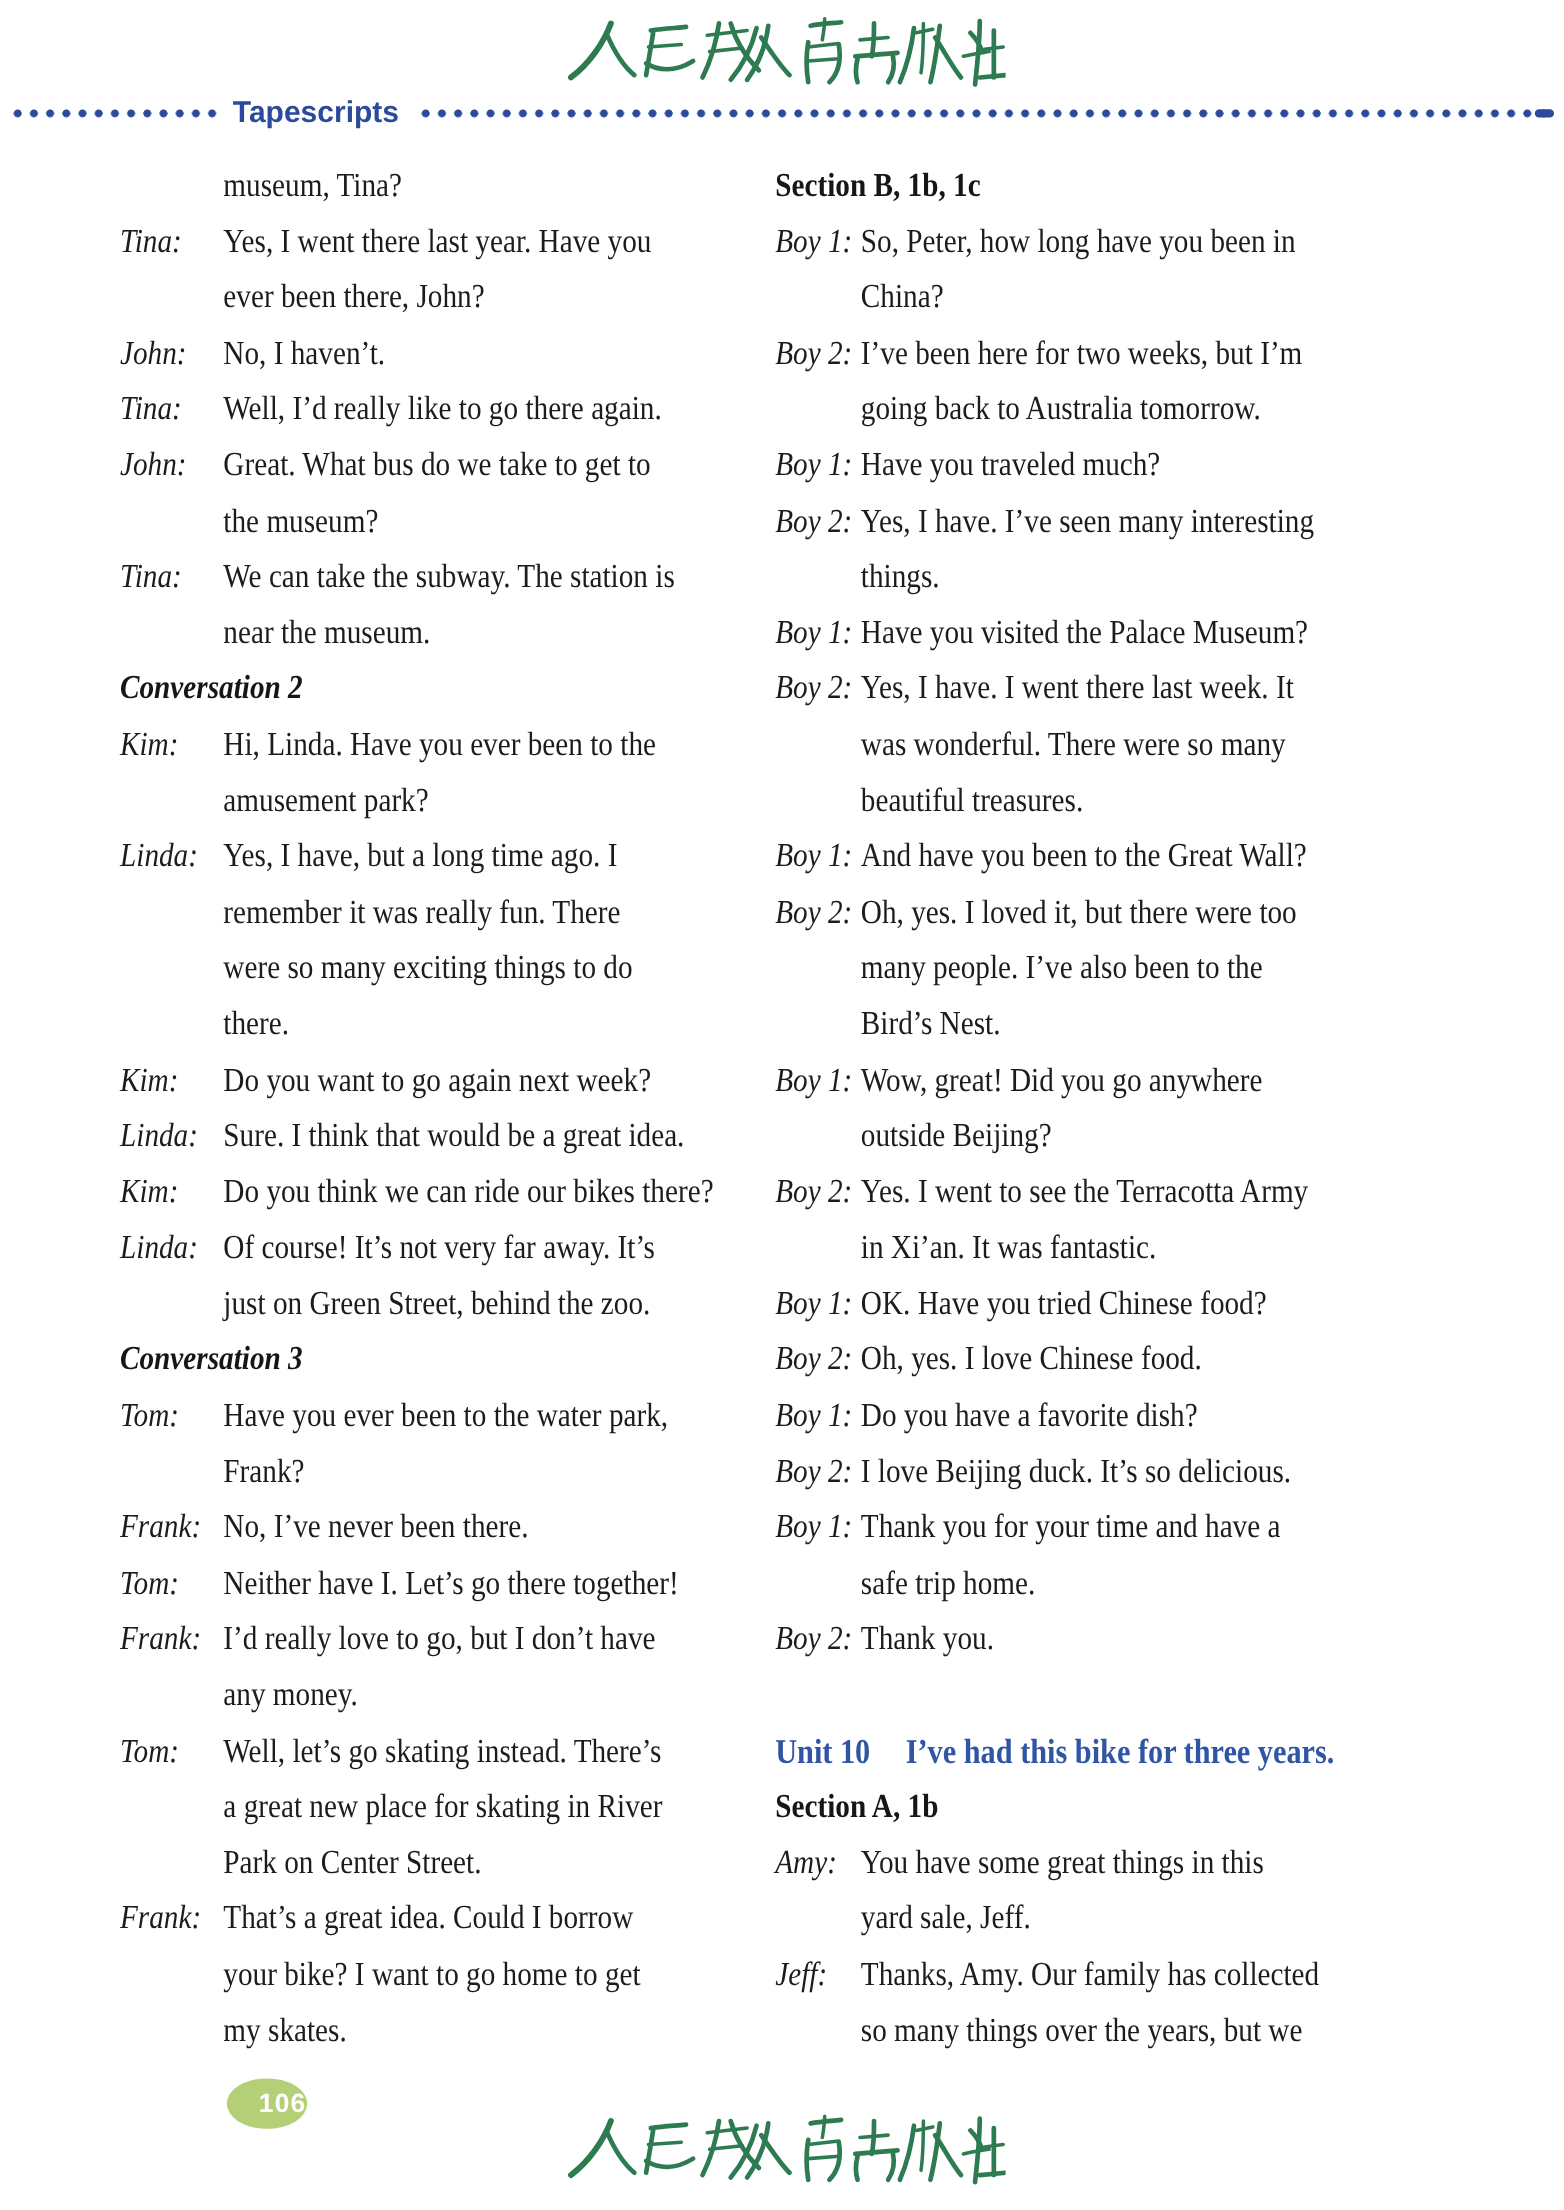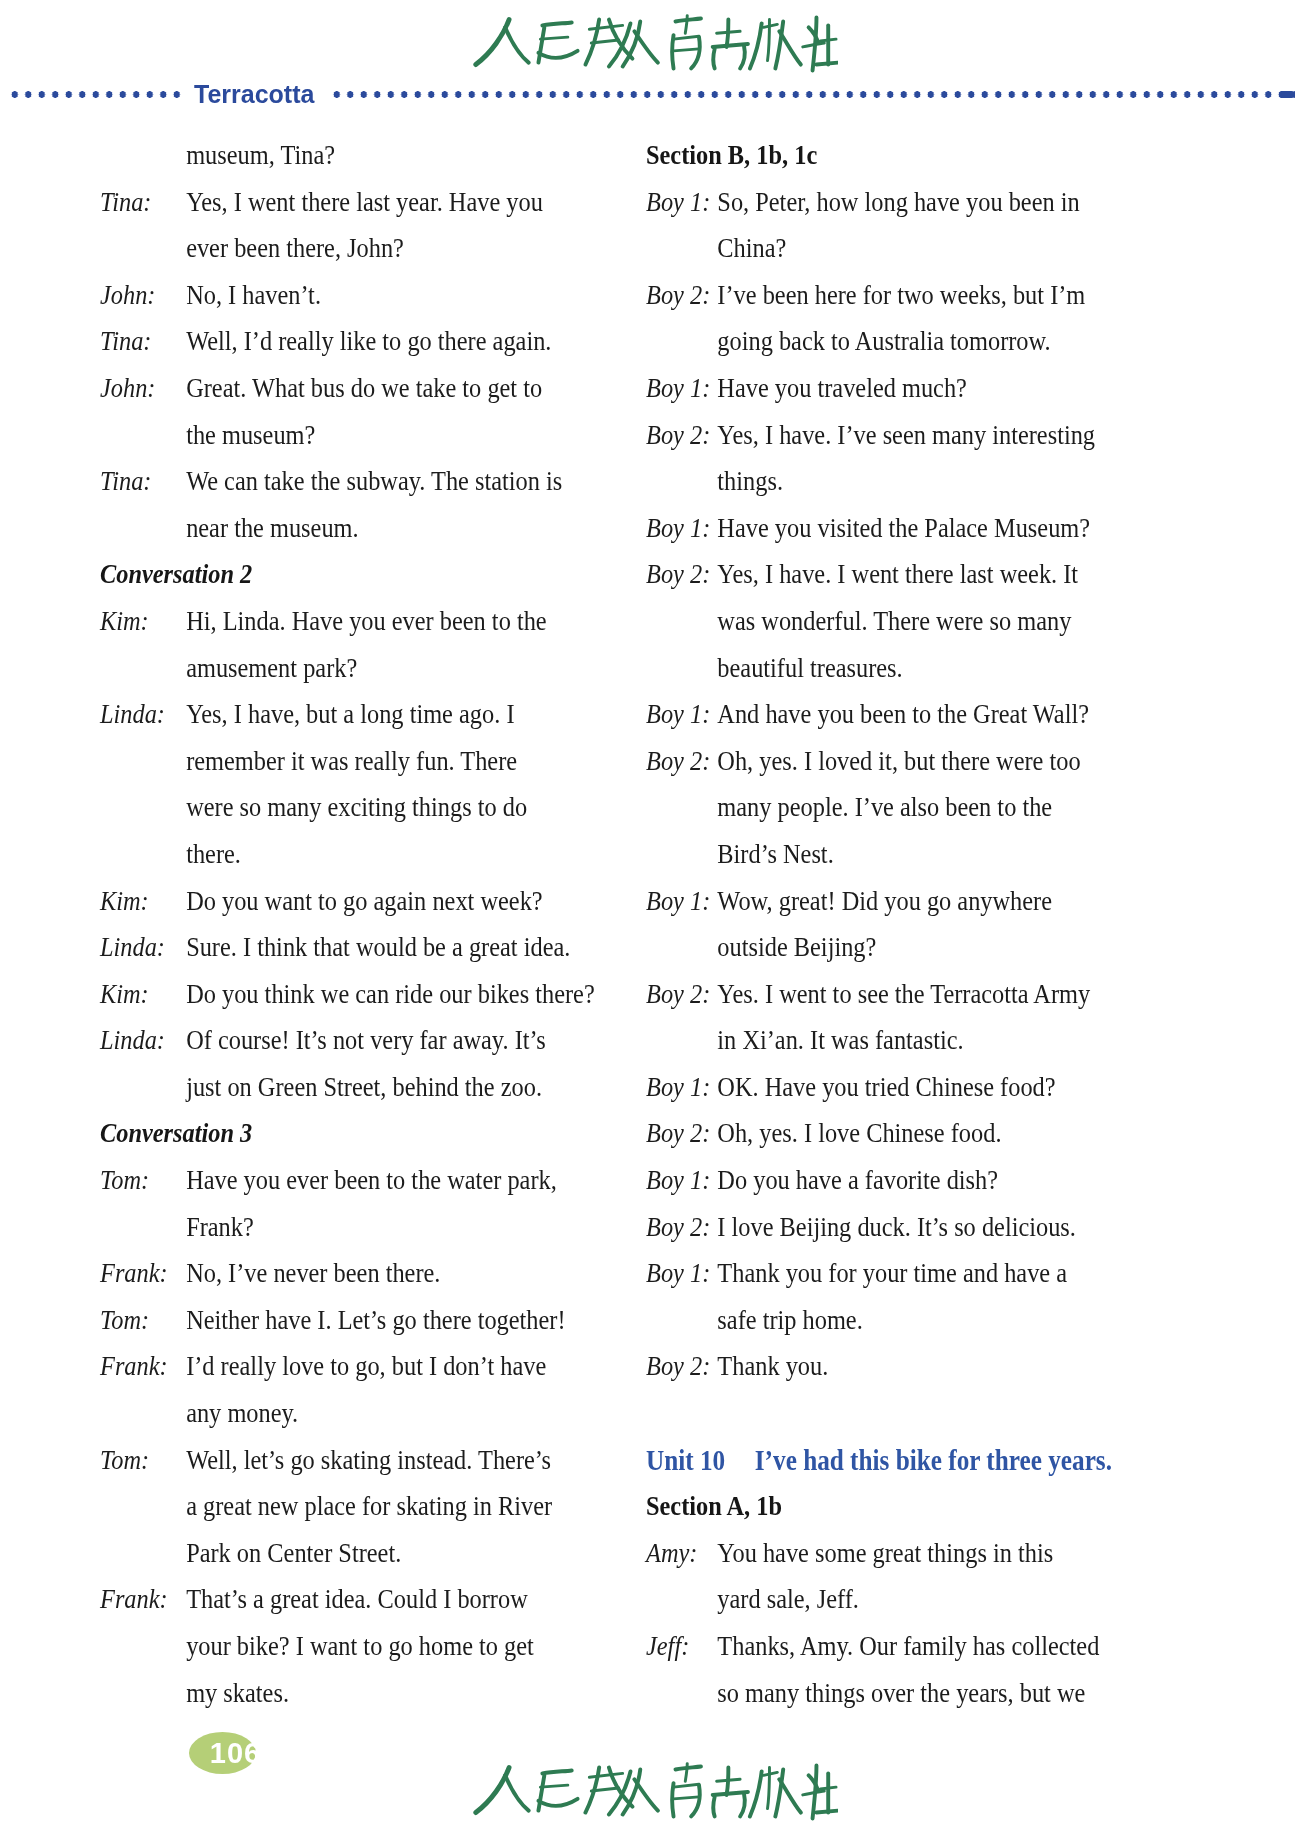--- a/index.html
+++ b/index.html
@@ -77,21 +77,21 @@
   .unit-label{margin-right:34px;}
 
   
   .page-badge{
     position:absolute;left:189px;top:1732px;width:67px;height:42px;
     background:var(--badge-green);border-radius:50%;
     display:flex;align-items:center;justify-content:center;
   }
   .page-badge span{
     font-family:"Liberation Sans","DejaVu Sans",sans-serif;
-    font-weight:bold;font-size:29px;color:#ffffff;letter-spacing:1px;margin-left:26px;
+    font-weight:bold;font-size:22px;color:#ffffff;letter-spacing:1px;margin-left:26px;
   }
 </style>
 </head>
 <body>
 
 <div class="page">
 
   <div class="logo logo-top" role="img" aria-label="人民教育出版社">
     <svg viewBox="0 0 380 62" aria-hidden="true">
 
@@ -128,21 +128,21 @@
       <path d="M358 4 C358 20 356 40 354 58" stroke-width="4"></path>
       <path d="M344 34 C352 32 360 31 366 30" stroke-width="3"></path>
       <path d="M370 12 C370 26 370 40 370 52" stroke-width="4"></path>
       <path d="M362 28 L378 26" stroke-width="3"></path>
       <path d="M358 52 L380 50" stroke-width="4"></path>
     </svg>
   </div>
 
   <div class="tape-header">
     <span class="dots dots-left"></span>
-    <span class="tape-title">Terracotta</span>
+    <span class="tape-title">Tapescripts</span>
     <span class="dots dots-right"></span>
   </div>
 
   <div class="columns">
     <section class="col col-left">
         <div class="block hang">
           <div class="lines">
             <div class="line">museum, Tina?</div>
           </div>
         </div>

